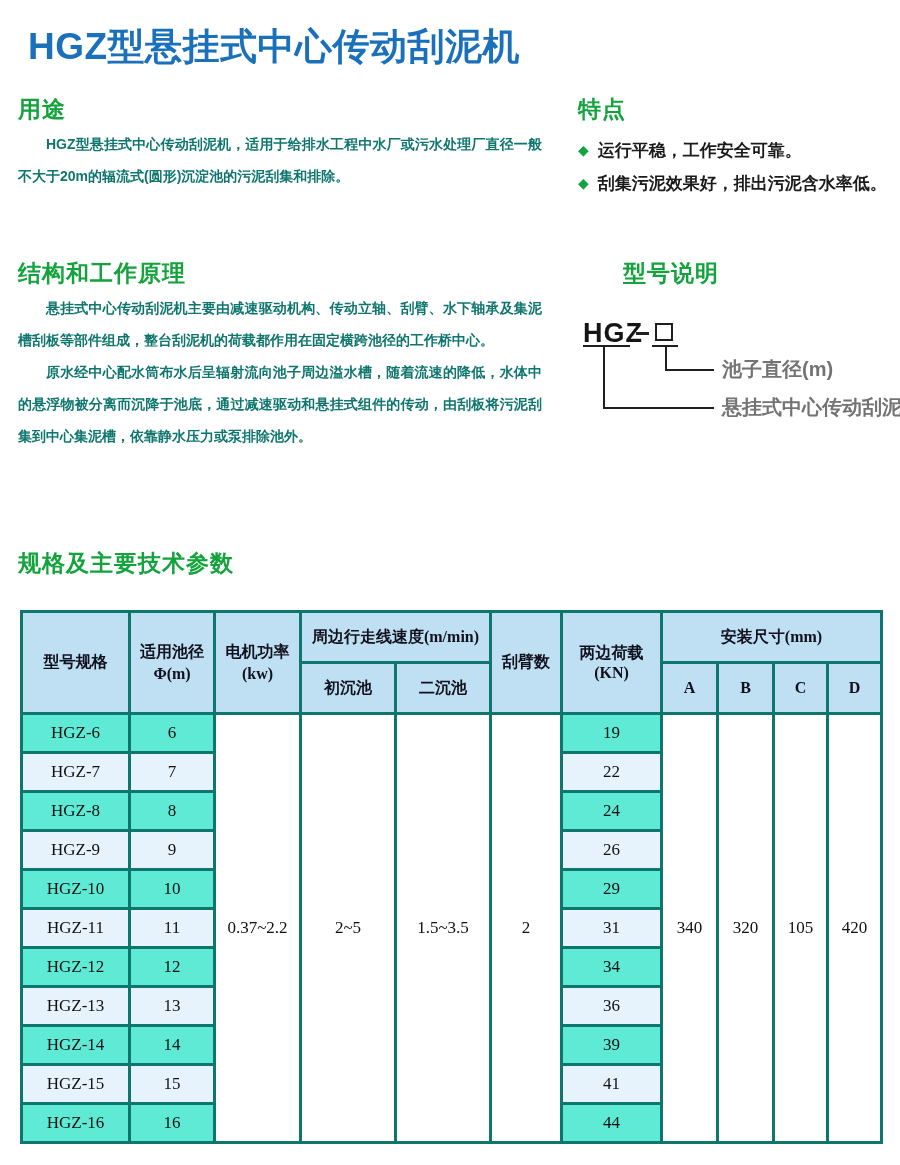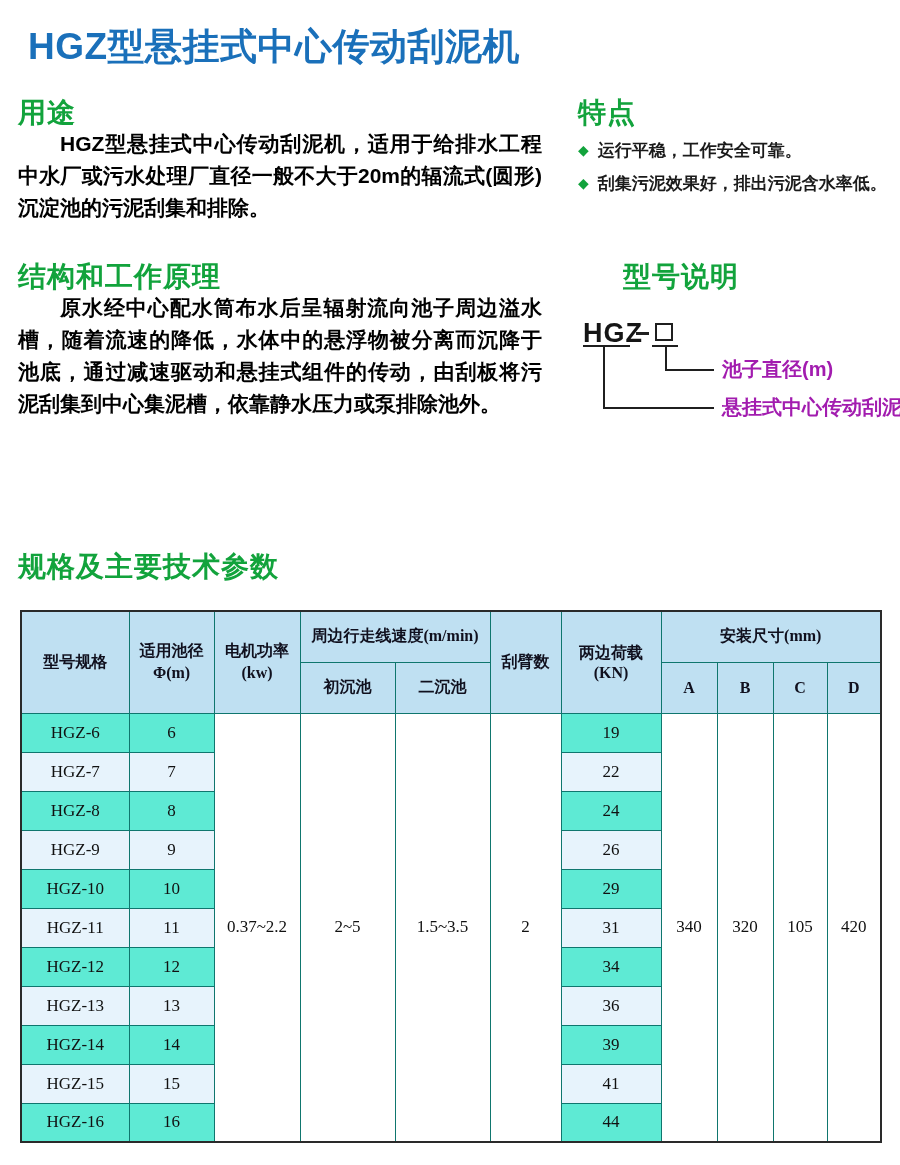--- a/index.html
+++ b/index.html
@@ -13,30 +13,30 @@
   html,body{background:#fff;}
   body{
     position:relative;width:900px;height:1165px;overflow:hidden;
     font-family:"Liberation Sans","DejaVu Sans",sans-serif;color:#111;
   }
   .page-title{
     position:absolute;left:28px;top:22px;
     font-size:37px;font-weight:bold;color:var(--title-blue);letter-spacing:0.5px;
   }
   .sec-heading{
-    position:absolute;font-size:28px;font-weight:bold;color:var(--heading-green);letter-spacing:1px;
+    position:absolute;font-size:23px;font-weight:bold;color:var(--heading-green);letter-spacing:1px;
   }
   #purpose-heading{left:18px;top:94px;}
   #features-heading{left:578px;top:94px;}
   #structure-heading{left:18px;top:258px;}
   #model-heading{left:578px;top:258px;margin-left:45px;}
   #specs-heading{left:18px;top:548px;}
 
   .body-text{
-    font-size:21px;font-weight:600;line-height:32px;color:#000000;
+    font-size:14px;font-weight:600;line-height:32px;color:#0f766e;
     text-align:justify;
   }
   #purpose-text{position:absolute;left:18px;top:128px;width:524px;text-indent:2em;}
   #structure-paragraphs{position:absolute;left:18px;top:292px;width:524px;}
   #structure-paragraphs p{text-indent:2em;}
 
   #features-list{
     position:absolute;left:578px;top:134px;width:320px;list-style:none;
   }
   #features-list li{
@@ -51,33 +51,33 @@
   #model-code{left:583px;top:318px;font-size:27px;font-weight:bold;letter-spacing:1px;color:#151515;}
   .dline{background:var(--line-dark);}
   #model-dash{left:636px;top:332px;width:13px;height:3px;}
   #model-box{left:655px;top:323px;width:18px;height:18px;border:2.5px solid var(--line-dark);background:#fff;}
   #underline-code{left:583px;top:345px;width:47px;height:2px;}
   #underline-box{left:652px;top:345px;width:26px;height:2px;}
   #vline-box{left:665px;top:345px;width:2px;height:26px;}
   #hline-diameter{left:665px;top:369px;width:49px;height:2px;}
   #vline-code{left:603px;top:345px;width:2px;height:64px;}
   #hline-name{left:603px;top:407px;width:111px;height:2px;}
-  .diagram-label{font-size:20px;font-weight:bold;color:#a21caf;white-space:nowrap;}
+  .diagram-label{font-size:20px;font-weight:bold;color:#737373;white-space:nowrap;}
   #label-diameter{left:722px;top:356px;}
   #label-name{left:722px;top:394px;}
 
   
   #spec-table{
     position:absolute;left:20px;top:610px;width:860px;
     border-collapse:collapse;table-layout:fixed;
     font-family:"Liberation Serif","DejaVu Serif",serif;
     border:2px solid #2a2a2a;
   }
   #spec-table th,#spec-table td{
-    border:1px solid #0f766e;text-align:center;vertical-align:middle;padding:0 2px;
+    border:3px solid #0f766e;text-align:center;vertical-align:middle;padding:0 2px;
   }
   #spec-table thead tr{height:51px;}
   #spec-table thead th{
     background:var(--header-bg);font-size:16px;font-weight:bold;color:#10101e;
   }
   #spec-table thead .two-line div{line-height:22px;}
   #spec-table tbody tr{height:39px;}
   #spec-table tbody td{font-size:17px;color:#111;background:#5eead4;}
   #spec-table tbody tr.alt td{background:var(--alt-bg);}
   #spec-table tbody td.merged{background:#fff;margin-left:12px;}
@@ -91,20 +91,21 @@
 <p class="body-text" id="purpose-text">HGZ型悬挂式中心传动刮泥机，适用于给排水工程中水厂或污水处理厂直径一般不大于20m的辐流式(圆形)沉淀池的污泥刮集和排除。</p>
 
 <h2 class="sec-heading" id="features-heading">特点</h2>
 <ul id="features-list">
     <li><span class="diamond">◆</span><span>运行平稳，工作安全可靠。</span></li>
     <li><span class="diamond">◆</span><span>刮集污泥效果好，排出污泥含水率低。</span></li>
   </ul>
 
 <h2 class="sec-heading" id="structure-heading">结构和工作原理</h2>
 <div class="body-text" id="structure-paragraphs">
+    <p>悬挂式中心传动刮泥机主要由减速驱动机构、传动立轴、刮臂、水下轴承及集泥槽刮板等部件组成，整台刮泥机的荷载都作用在固定横跨池径的工作桥中心。</p>
     <p>原水经中心配水筒布水后呈辐射流向池子周边溢水槽，随着流速的降低，水体中的悬浮物被分离而沉降于池底，通过减速驱动和悬挂式组件的传动，由刮板将污泥刮集到中心集泥槽，依靠静水压力或泵排除池外。</p>
   </div>
 
 <h2 class="sec-heading" id="model-heading">型号说明</h2>
 
 <div class="diagram-el" id="model-code">HGZ</div>
 <div class="diagram-el dline" id="model-dash"></div>
 <div class="diagram-el" id="model-box"></div>
 <div class="diagram-el dline" id="underline-code"></div>
 <div class="diagram-el dline" id="underline-box"></div>

